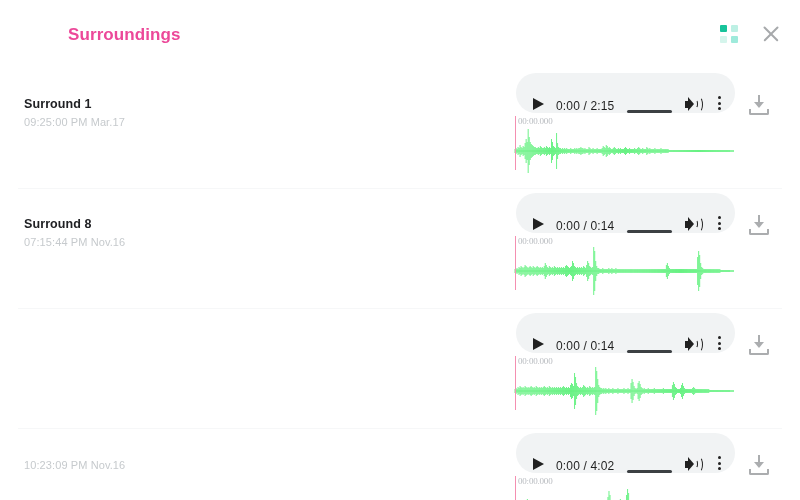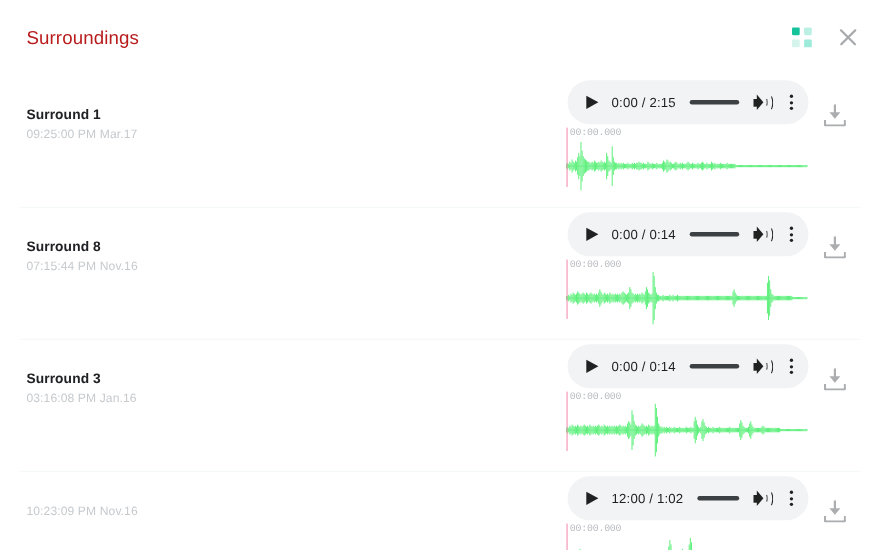--- a/index.html
+++ b/index.html
@@ -22,24 +22,25 @@
     height: 68px;
     display: flex;
     align-items: center;
     padding: 0 18px 0 24px;
     position: relative;
     background: #ffffff;
   }
 
   .page-title {
     font-size: 17px;
-    font-weight: 400;
+    font-weight: 700;
     letter-spacing: 0.1px;
-    color: #b91c1c;
+    color: #ec4899;
     line-height: 1;
+    margin-left: 44px;
   }
 
   .header-actions {
     margin-left: auto;
     display: flex;
     align-items: center;
     gap: 22px;
   }
 
   .grid-icon {
@@ -127,21 +128,21 @@
   
   .player {
     position: absolute;
     left: 516px;
     top: 5px;
     width: 219px;
     height: 40px;
     background: #f1f3f4;
     border-radius: 20px;
     display: flex;
-    align-items: center;
+    align-items: flex-end;
     padding: 0 0 0 14px;
     gap: 0;
   }
 
   .play-btn {
     width: 17px;
     height: 17px;
     flex: 0 0 auto;
     position: relative;
     cursor: pointer;
@@ -263,21 +264,21 @@
     position: absolute;
     left: 514px;
     top: 48px;
     width: 220px;
     height: 62px;
   }
   .wave-time {
     position: absolute;
     left: 4px;
     top: 0;
-    font-family: Liberation Mono, monospace;
+    font-family: Liberation Serif, serif;
     font-size: 9px;
     color: #b9bcc0;
     letter-spacing: -0.2px;
     line-height: 11px;
   }
   .wave-canvas {
     position: absolute;
     left: 0;
     top: 11px;
     width: 220px;
@@ -807,24 +808,20 @@
           <line x1="216.96" x2="216.96" y1="23.00" y2="25.00" stroke="#5cf07a" stroke-width="0.9"></line>
           <line x1="217.97" x2="217.97" y1="23.00" y2="25.00" stroke="#5cf07a" stroke-width="0.9"></line>
           <line x1="218.98" x2="218.98" y1="23.00" y2="25.00" stroke="#5cf07a" stroke-width="0.9"></line>
           <line x1="219.99" x2="219.99" y1="23.00" y2="25.00" stroke="#5cf07a" stroke-width="0.9"></line>
           <line x1="1" x2="216" y1="24" y2="24" stroke="#5cf07a" stroke-width="0.7"></line>
         </svg>
         <div class="playhead" style="background: rgb(244, 143, 177);"></div>
       </div>
     </div>
     <div class="rec-row">
-      <div class="rec-meta">
-        <div class="rec-name">Surround 3</div>
-        <div class="rec-date">03:16:08 PM Jan.16</div>
-      </div>
       <div class="player">
         <div class="play-btn"></div>
         <div class="time-label">0:00 / 0:14</div>
         <div class="progress-track"></div>
         <div class="volume-btn">
           <span class="spk"></span>
           <span class="cone"></span>
           <span class="w1"></span>
           <span class="w2"></span>
         </div>
@@ -1064,21 +1061,21 @@
         </svg>
         <div class="playhead" style="background: rgb(244, 143, 177);"></div>
       </div>
     </div>
     <div class="rec-row">
       <div class="rec-meta">
         <div class="rec-date">10:23:09 PM Nov.16</div>
       </div>
       <div class="player">
         <div class="play-btn"></div>
-        <div class="time-label">12:00 / 1:02</div>
+        <div class="time-label">0:00 / 4:02</div>
         <div class="progress-track"></div>
         <div class="volume-btn">
           <span class="spk"></span>
           <span class="cone"></span>
           <span class="w1"></span>
           <span class="w2"></span>
         </div>
         <div class="more-btn">
           <i></i>
           <i></i>

